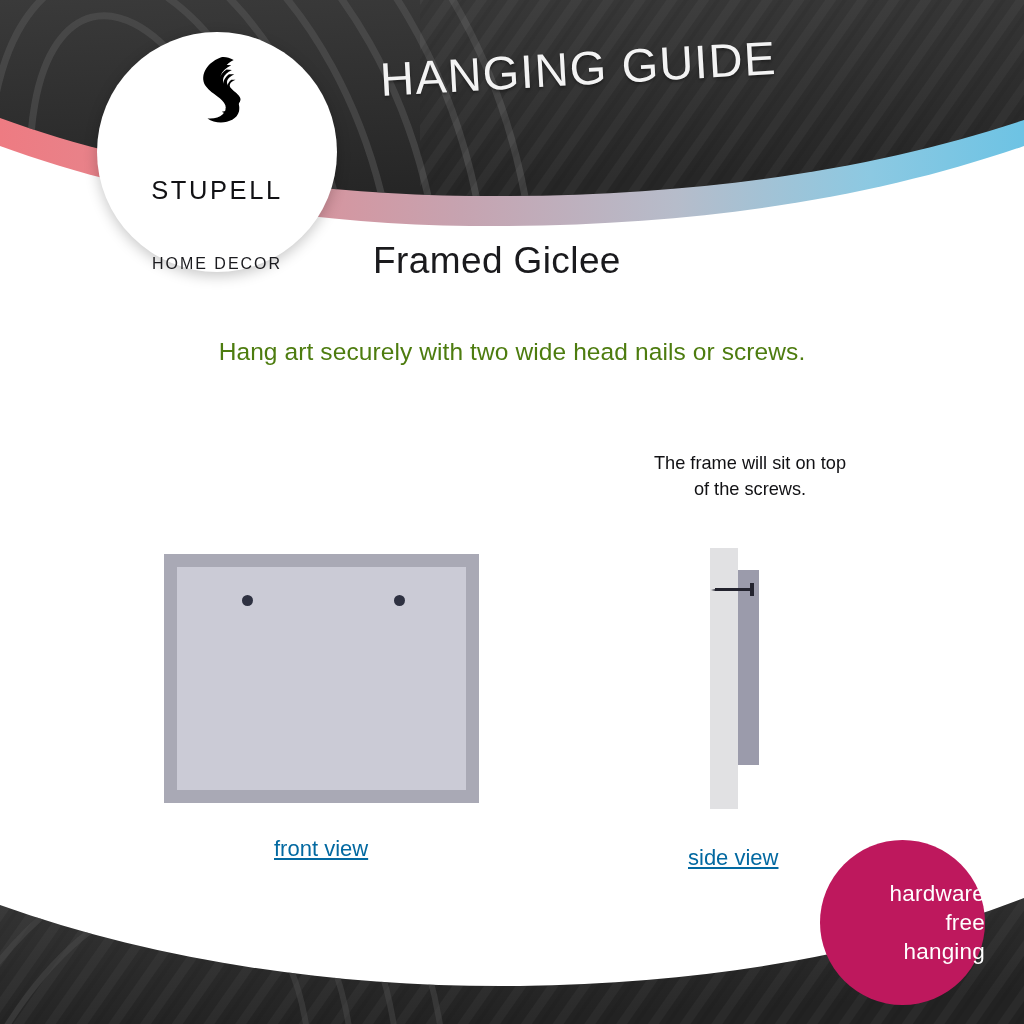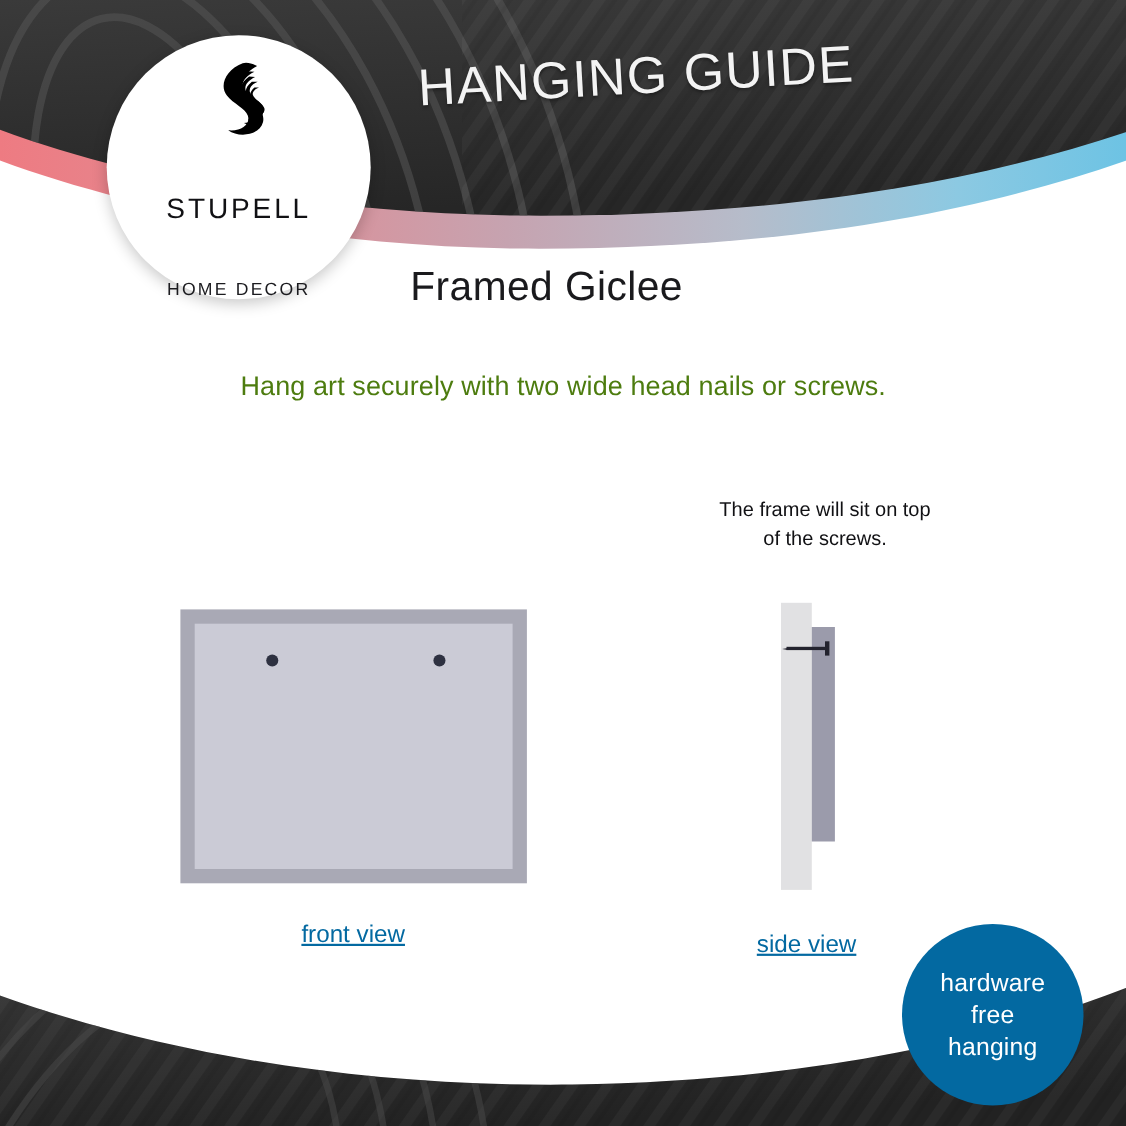--- a/index.html
+++ b/index.html
@@ -224,24 +224,24 @@
   .view-label.side  { left: 688px; top: 845px; }
 
   
   .blue-badge {
     position: absolute;
     left: 820px;
     top: 840px;
     width: 165px;
     height: 165px;
     border-radius: 50%;
-    background: #0369a1;
+    background: #be185d;
     display: flex;
     flex-direction: column;
-    align-items: center;
+    align-items: flex-end;
     justify-content: center;
     z-index: 8;
   }
   .blue-badge span {
     display: block;
     color: #ffffff;
     font-size: 22.5px;
     line-height: 29px;
     text-align: center;
     letter-spacing: 0.2px;

